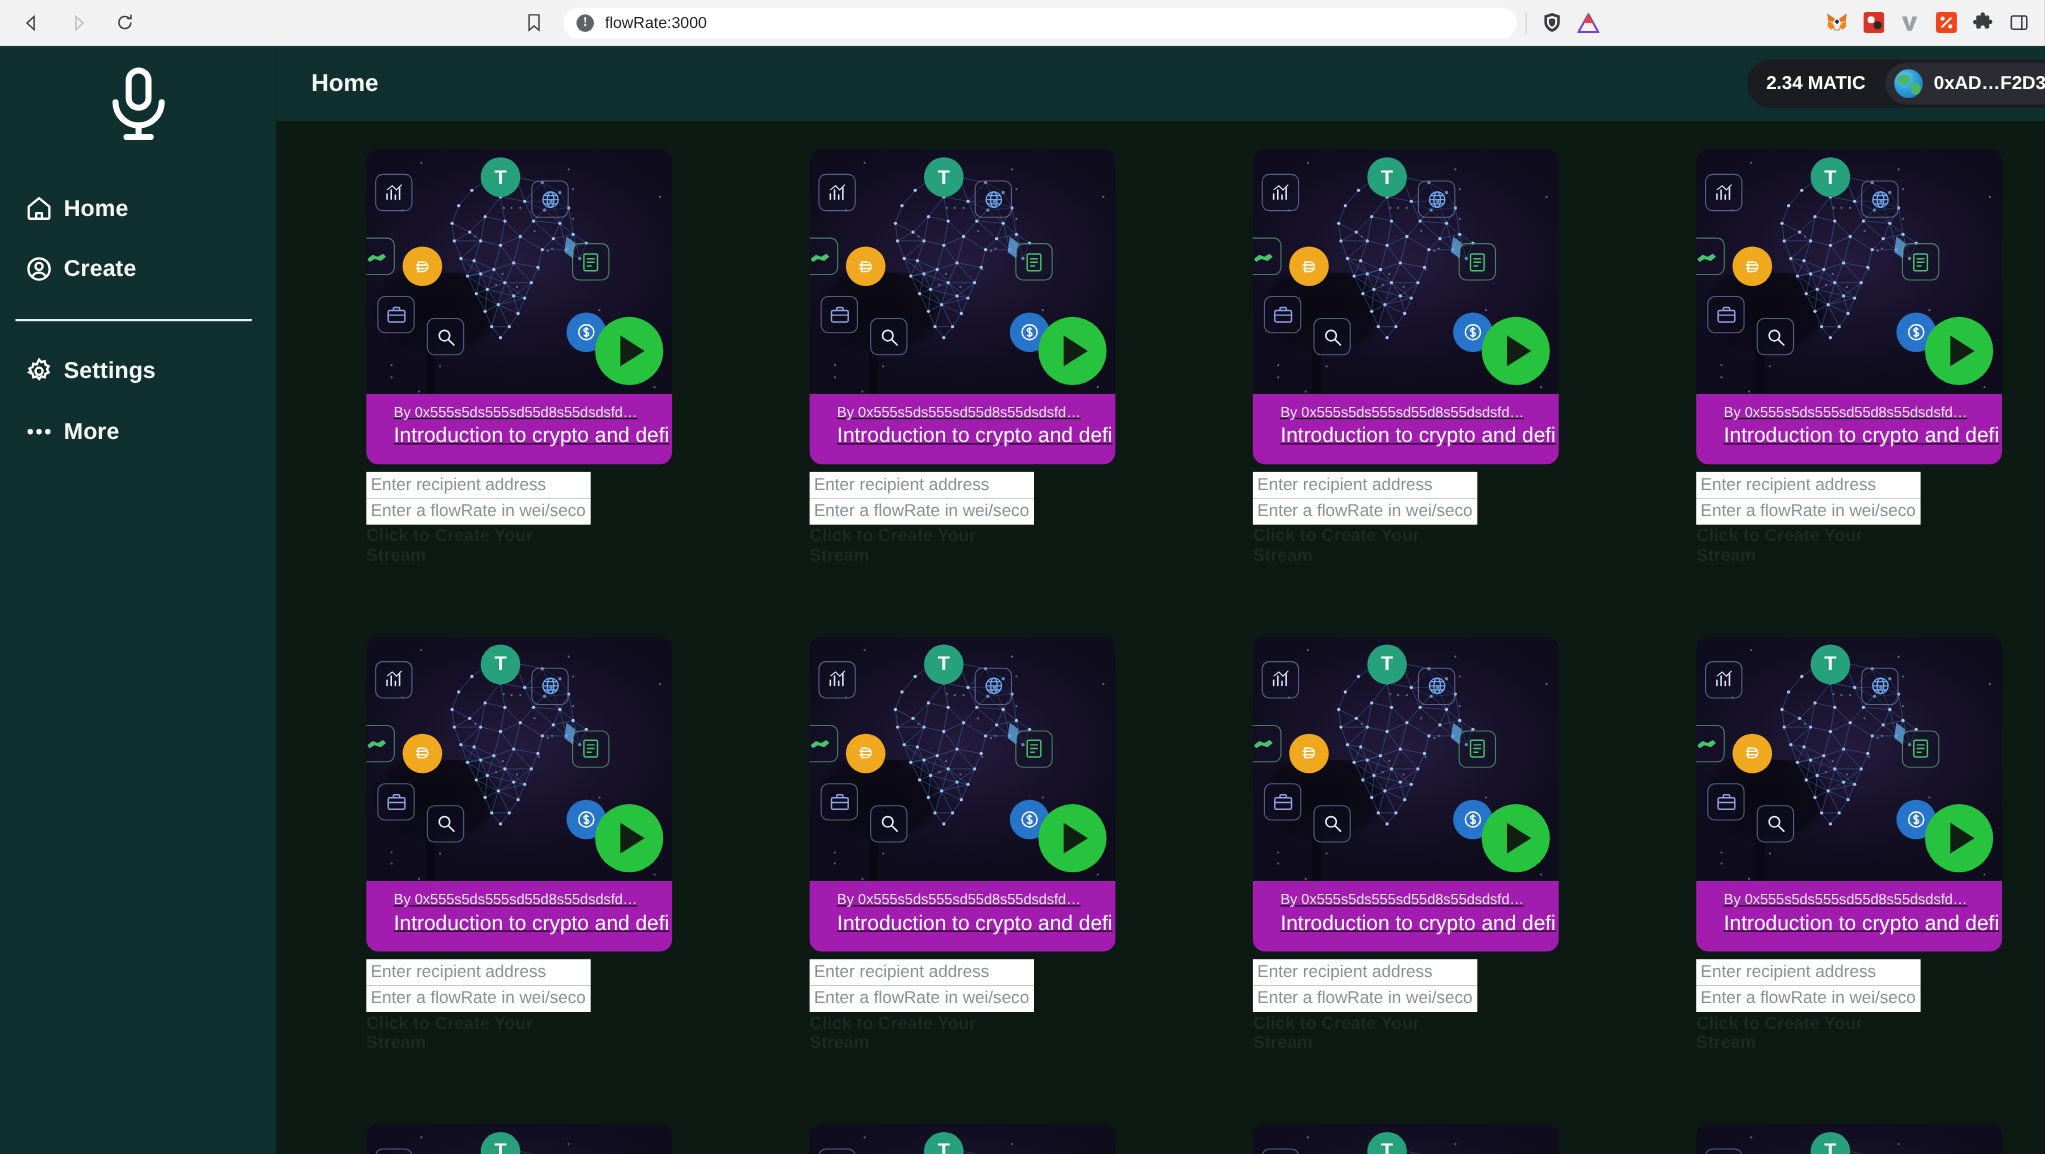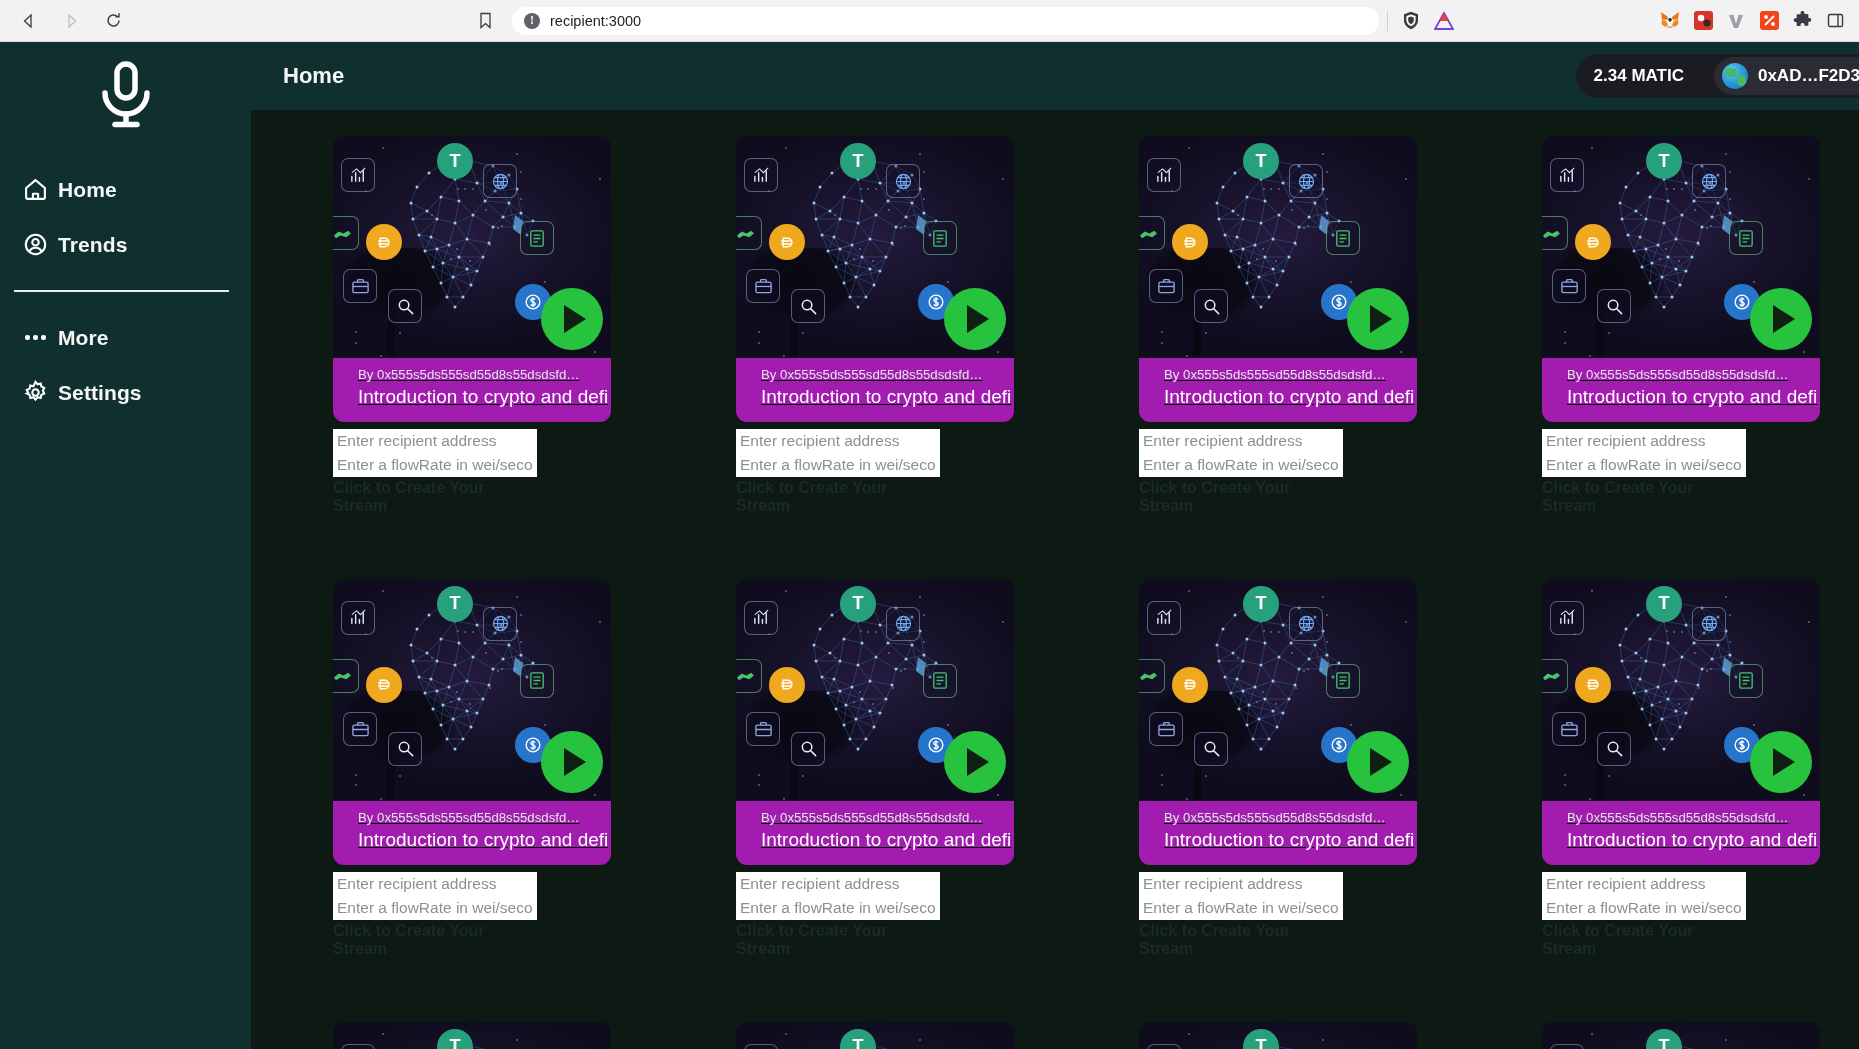--- a/index.html
+++ b/index.html
@@ -71,21 +71,21 @@
     display: flex; align-items: center;
     padding-left: 32px; position: relative; flex-shrink: 0;
   }
   .page-title { font-size: 22px; font-weight: 700; color: #f4f7f6; }
   .wallet {
     position: absolute; right: -20px; top: 50%; transform: translateY(-50%);
     display: flex; align-items: center;
     background: #1b1c21; border-radius: 24px;
     height: 44px; padding-left: 18px;
   }
-  .wallet-bal { font-size: 17px; font-weight: 700; color: #fff; padding-right: 30px; }
+  .wallet-bal { font-size: 17px; font-weight: 700; color: #fff; padding-right: 18px; }
   .wallet-addr {
     display: flex; align-items: center; gap: 10px;
     background: #2a2b33; border-radius: 24px;
     height: 38px; padding: 0 16px 0 8px; margin-right: 3px;
   }
   .globe {
     width: 26px; height: 26px; border-radius: 50%;
     background: radial-gradient(circle at 35% 32%, #6fd0f5 0%, #2a9ddb 45%, #1a6fb5 100%);
     position: relative; overflow: hidden; flex-shrink: 0;
   }
@@ -211,21 +211,21 @@
       </svg>
     </div>
   </div>
   <div class="bookmark-ic">
     <svg width="15" height="17" viewBox="0 0 15 17" fill="none" stroke="currentColor" stroke-width="1.3">
       <path d="M3 1.5h9v14l-4.5-4-4.5 4z"></path>
     </svg>
   </div>
   <div class="urlbar">
     <span class="url-info">!</span>
-    <span class="url-text">recipient:3000</span>
+    <span class="url-text">flowRate:3000</span>
   </div>
   <div class="chrome-right">
     <div class="sep"></div>
     <div class="ext-ic">
       <svg width="18" height="19" viewBox="0 0 18 19" fill="#3b3b44">
         <path d="M9 .8 2 3.2v6.3c0 4 3 7.2 7 8.7 4-1.5 7-4.7 7-8.7V3.2z"></path>
         <path d="M9 3.5 4.4 5v4.5c0 2.6 2 4.7 4.6 5.8 2.6-1.1 4.6-3.2 4.6-5.8V5z" fill="#fff"></path>
         <path d="M9 5.5 6.2 6.4v3.2c0 1.7 1.3 3 2.8 3.8 1.5-.8 2.8-2.1 2.8-3.8V6.4z" fill="#3b3b44"></path>
       </svg>
     </div>
@@ -304,46 +304,46 @@
       </div>
 
       <div class="nav-item">
         <span class="ic">
           <svg width="25" height="25" viewBox="0 0 24 24" fill="none" stroke="#fff" stroke-width="2">
             <circle cx="12" cy="12" r="9.3"></circle>
             <circle cx="12" cy="9.8" r="3.1"></circle>
             <path d="M5.8 19.5a6.6 6.6 0 0 1 12.4 0"></path>
           </svg>
         </span>
-        <span class="nav-label">Trends</span>
+        <span class="nav-label">Create</span>
       </div>
 
 
     </nav>
 
     <div class="divider"></div>
 
     <nav class="nav-list">
+      <div class="nav-item">
+        <span class="ic">
+          <svg width="25" height="25" viewBox="0 0 24 24" fill="none" stroke="#fff" stroke-width="2">
+            <circle cx="12" cy="12" r="3.1"></circle>
+            <path d="M12 1.8l2 2.3 3-.8.6 3 2.8 1.3-1.4 2.7 1.4 2.7-2.8 1.3-.6 3-3-.8-2 2.3-2-2.3-3 .8-.6-3-2.8-1.3L5 12.3 3.6 9.6l2.8-1.3.6-3 3 .8z"></path>
+          </svg>
+        </span>
+        <span class="nav-label">Settings</span>
+      </div>
+
       <div class="nav-item">
         <span class="ic dots-ic">
           <i></i>
             <i></i>
             <i></i>
         </span>
         <span class="nav-label">More</span>
-      </div>
-
-      <div class="nav-item">
-        <span class="ic">
-          <svg width="25" height="25" viewBox="0 0 24 24" fill="none" stroke="#fff" stroke-width="2">
-            <circle cx="12" cy="12" r="3.1"></circle>
-            <path d="M12 1.8l2 2.3 3-.8.6 3 2.8 1.3-1.4 2.7 1.4 2.7-2.8 1.3-.6 3-3-.8-2 2.3-2-2.3-3 .8-.6-3-2.8-1.3L5 12.3 3.6 9.6l2.8-1.3.6-3 3 .8z"></path>
-          </svg>
-        </span>
-        <span class="nav-label">Settings</span>
       </div>
     </nav>
   </aside>
 
   <div class="main">
     <header class="topbar">
       <div class="page-title">Home</div>
       <div class="wallet">
         <span class="wallet-bal">2.34 MATIC</span>
         <div class="wallet-addr">

